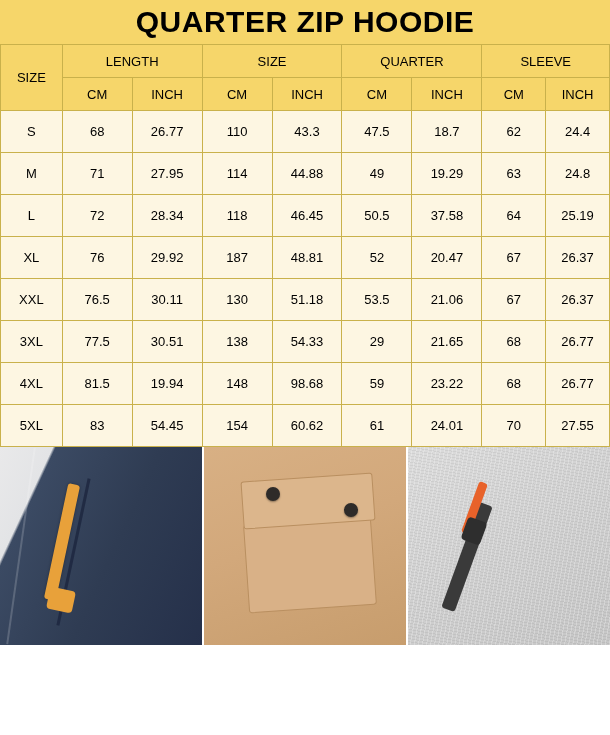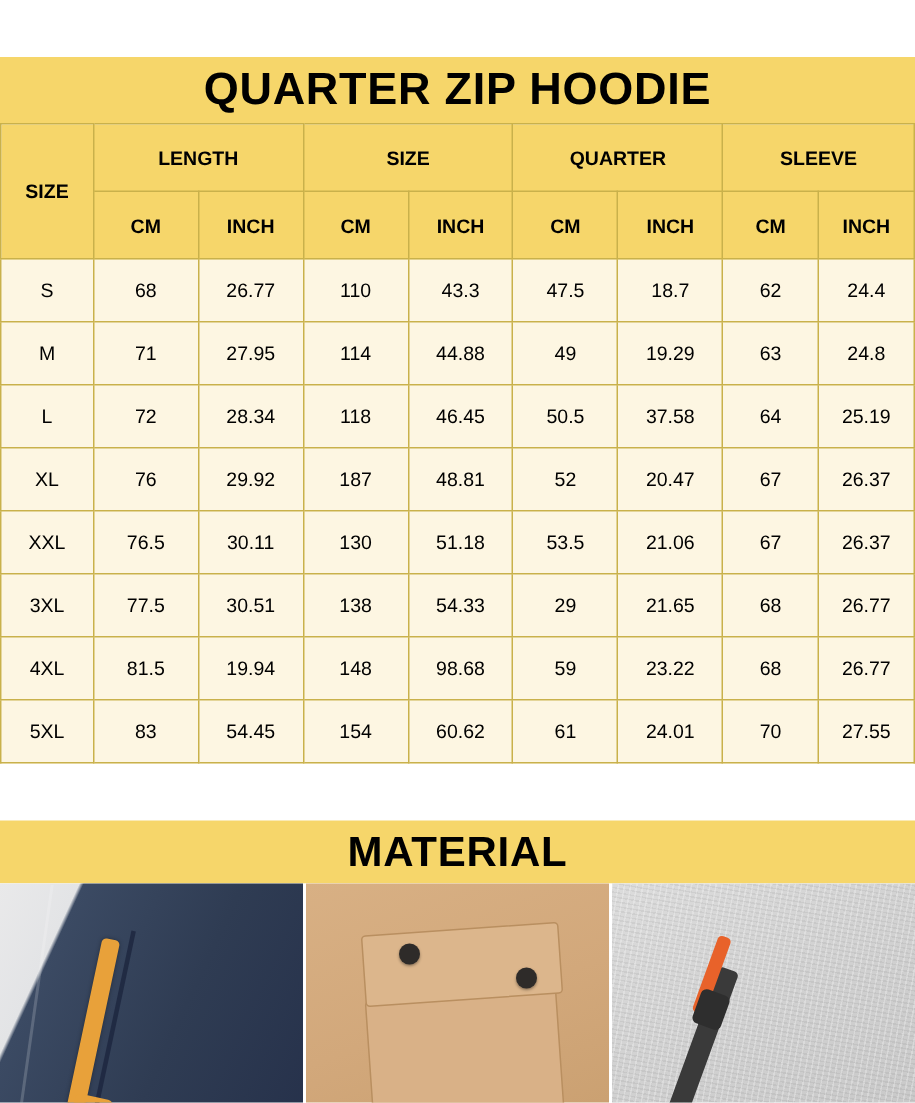--- a/index.html
+++ b/index.html
@@ -21,21 +21,20 @@
   }
 
   
   .title-bar {
     background: #f6d66a;
     text-align: center;
     font-weight: bold;
     letter-spacing: 0.5px;
     color: #000;
     box-sizing: border-box;
-    margin-top: 38px;
   }
   #main-title {
     font-size: 30px;
     line-height: 44px;
     height: 44px;
   }
   #material-title {
     font-size: 28px;
     line-height: 42px;
     height: 42px;
@@ -50,22 +49,22 @@
   table.size-chart th,
   table.size-chart td {
     border: 1px solid #c9b14b;
     text-align: center;
     font-size: 13px;
     color: #000;
     box-sizing: border-box;
   }
   table.size-chart th {
     background: #f6d66a;
-    font-weight: bold;
-    height: 45px;
+    font-weight: normal;
+    height: 33px;
   }
   table.size-chart td {
     background: #fdf6e2;
     height: 42px;
     font-weight: normal;
   }
   td.size-cell {
     font-weight: bold;
     font-size: 13px;
   }
@@ -315,21 +314,20 @@
         <td>154</td>
         <td>60.62</td>
         <td>61</td>
         <td>24.01</td>
         <td>70</td>
         <td>27.55</td>
       </tr>
     </tbody>
   </table>
 
-  <div class="title-bar" id="material-title">MATERIAL</div>
 
   <div class="material-row">
 
     <div class="photo ph1">
       <div class="seam"></div>
       <div class="zip-line"></div>
       <div class="zip-tape"></div>
       <div class="zip-slider"></div>
     </div>
 

